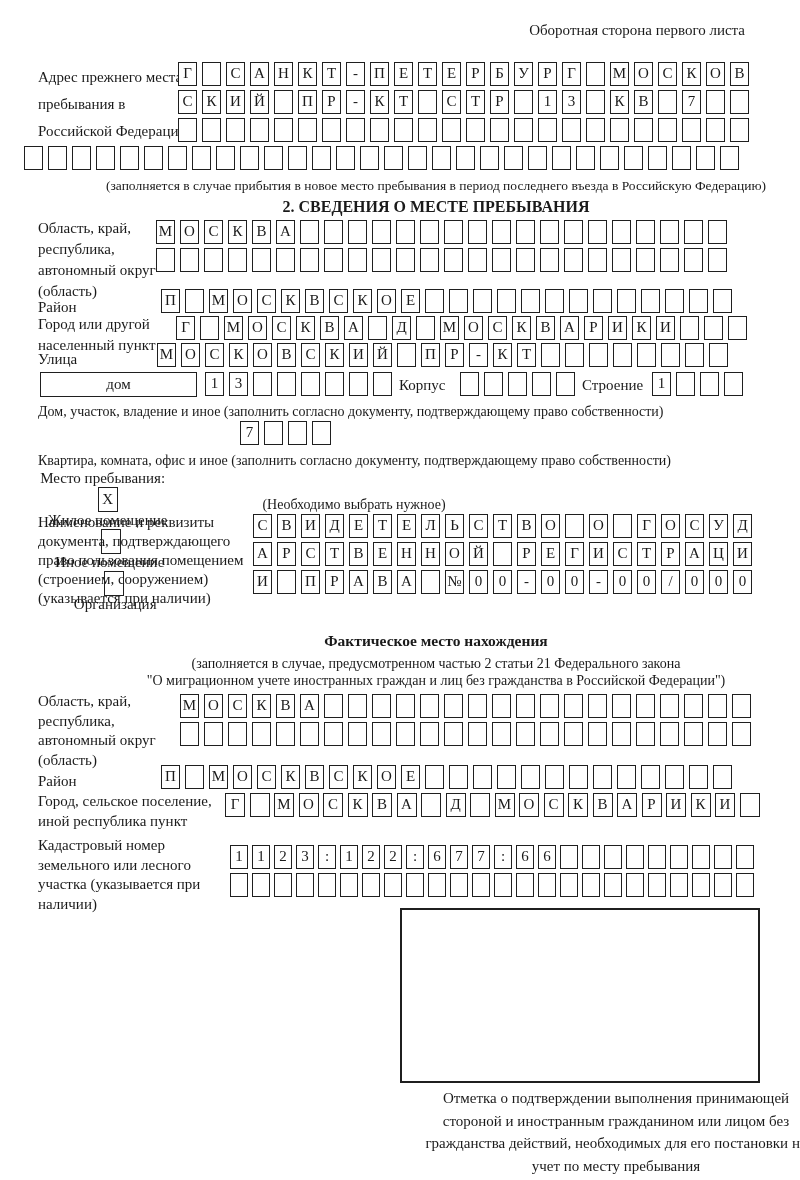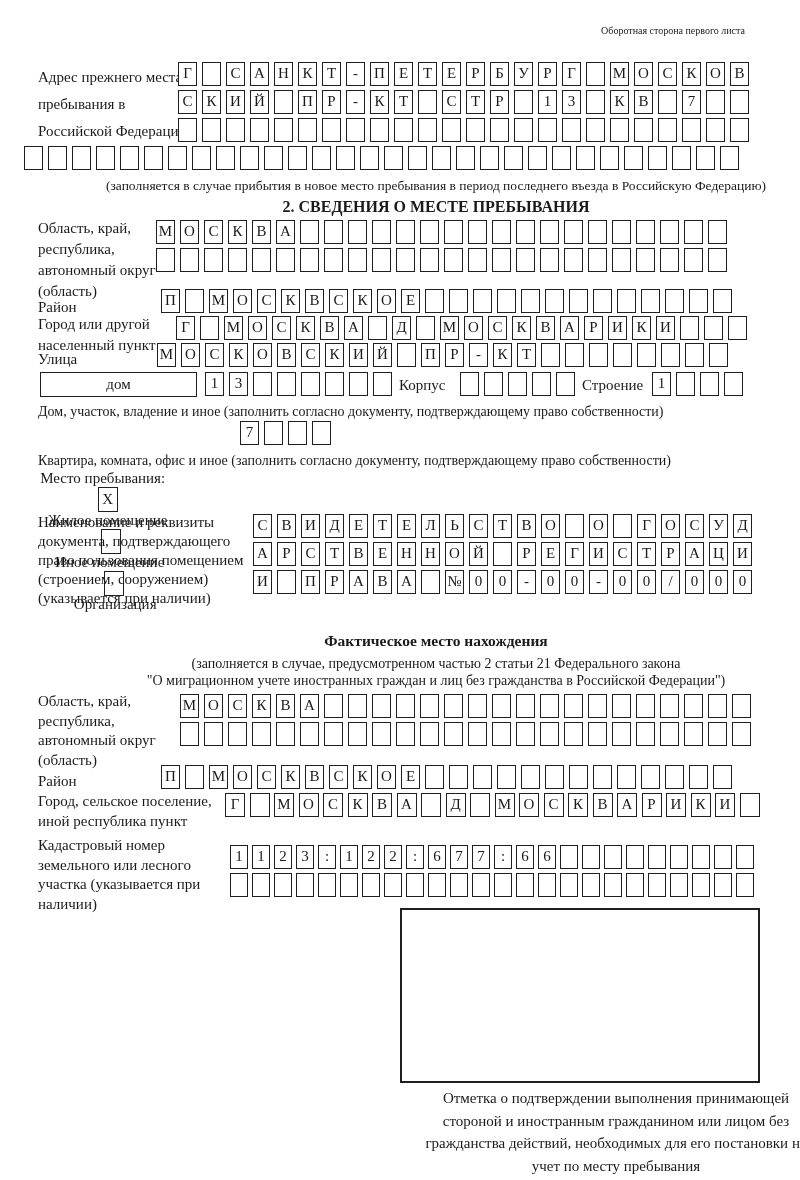--- a/index.html
+++ b/index.html
@@ -22,21 +22,21 @@
   .boxrow.narrow .cbox{width:18px;}
   .longbox{
     position:absolute;box-sizing:border-box;border:1.5px solid #1f1f1f;
     font-size:15px;display:flex;align-items:center;justify-content:center;background:#fff;
   }
   .optbox{
     box-sizing:border-box;width:20px;height:25px;border:1.5px solid #1f1f1f;
     font-size:15px;line-height:22px;text-align:center;background:#fff;flex:0 0 auto;
   }
   
-  #back-note{top:20px;left:345px;width:400px;text-align:right;font-size:10px;}
+  #back-note{top:20px;left:345px;width:400px;text-align:right;font-size:15px;}
   #prev-label{top:64px;left:38px;width:150px;line-height:27px;}
   #prev-r1{top:62px;left:178px;}
   #prev-r2{top:90px;left:178px;}
   #prev-r3{top:118px;left:178px;}
   #prev-r4{top:146px;left:24px;}
   #prev-note{top:177px;left:0;width:800px;}
   #sec2-title{top:196px;left:0;width:800px;font-size:16px;}
   #s2-oblast-label{top:218px;left:38px;width:125px;}
   #s2-oblast-r1{top:220px;left:156px;}
   #s2-oblast-r2{top:248px;left:156px;}
@@ -382,20 +382,21 @@
 
   <div id="mesto-row">
     <span>Место пребывания:</span>
     <span class="optbox" id="mesto-cb1">X</span>
     <span id="mesto-lbl1">Жилое помещение</span>
     <span class="optbox" id="mesto-cb2"></span>
     <span id="mesto-lbl2">Иное помещение</span>
     <span class="optbox" id="mesto-cb3"></span>
     <span id="mesto-lbl3">Организация</span>
   </div>
+  <div class="note center" id="mesto-note">(Необходимо выбрать нужное)</div>
 
   <div class="lbl" id="doc-label">Наименование и реквизиты документа, подтверждающего право пользования помещением (строением, сооружением) (указывается при наличии)</div>
   <div class="boxrow" id="doc-r1">
       <span class="cbox">С</span>
       <span class="cbox">В</span>
       <span class="cbox">И</span>
       <span class="cbox">Д</span>
       <span class="cbox">Е</span>
       <span class="cbox">Т</span>
       <span class="cbox">Е</span>

